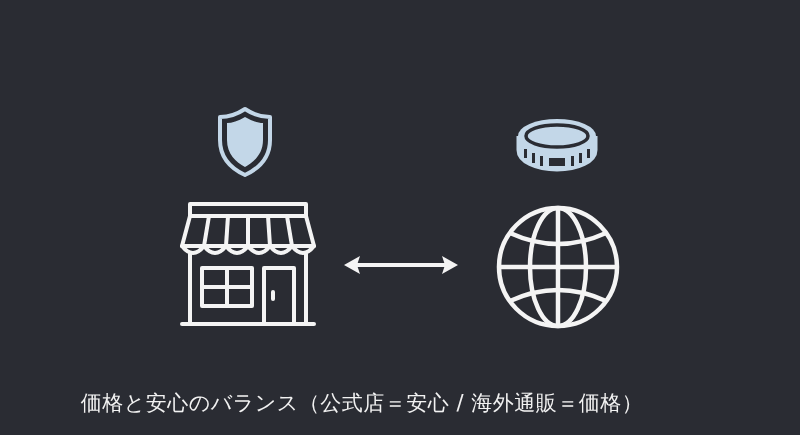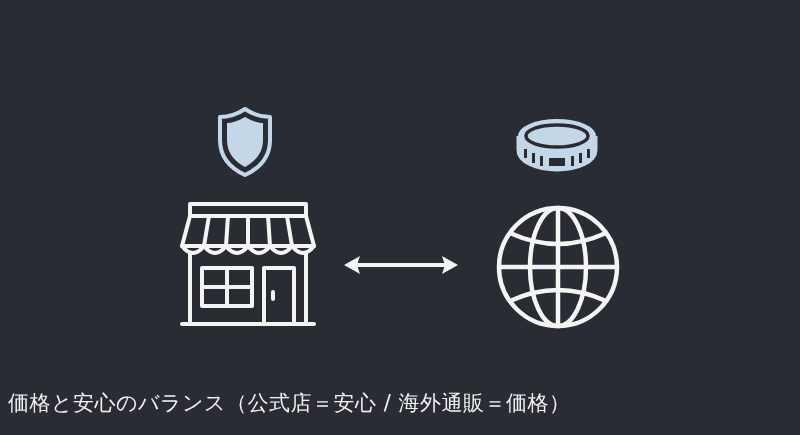--- a/index.html
+++ b/index.html
@@ -11,23 +11,24 @@
       height: 435px;
       background: #2a2c33;
       position: relative;
       overflow: hidden;
       font-family: "DejaVu Sans", "Liberation Sans", sans-serif;
     }
     .abs { position: absolute; }
     svg { display: block; }
     .caption {
       position: absolute;
-      left: 8px;
+      left: 16px;
       width: 692px;
       top: 388px;
+      text-align: center;
       color: #f2f2f2;
       font-size: 21px;
       letter-spacing: 0.5px;
       line-height: 30px;
       white-space: nowrap;
     }
   </style>
 </head>
 <body>
 

